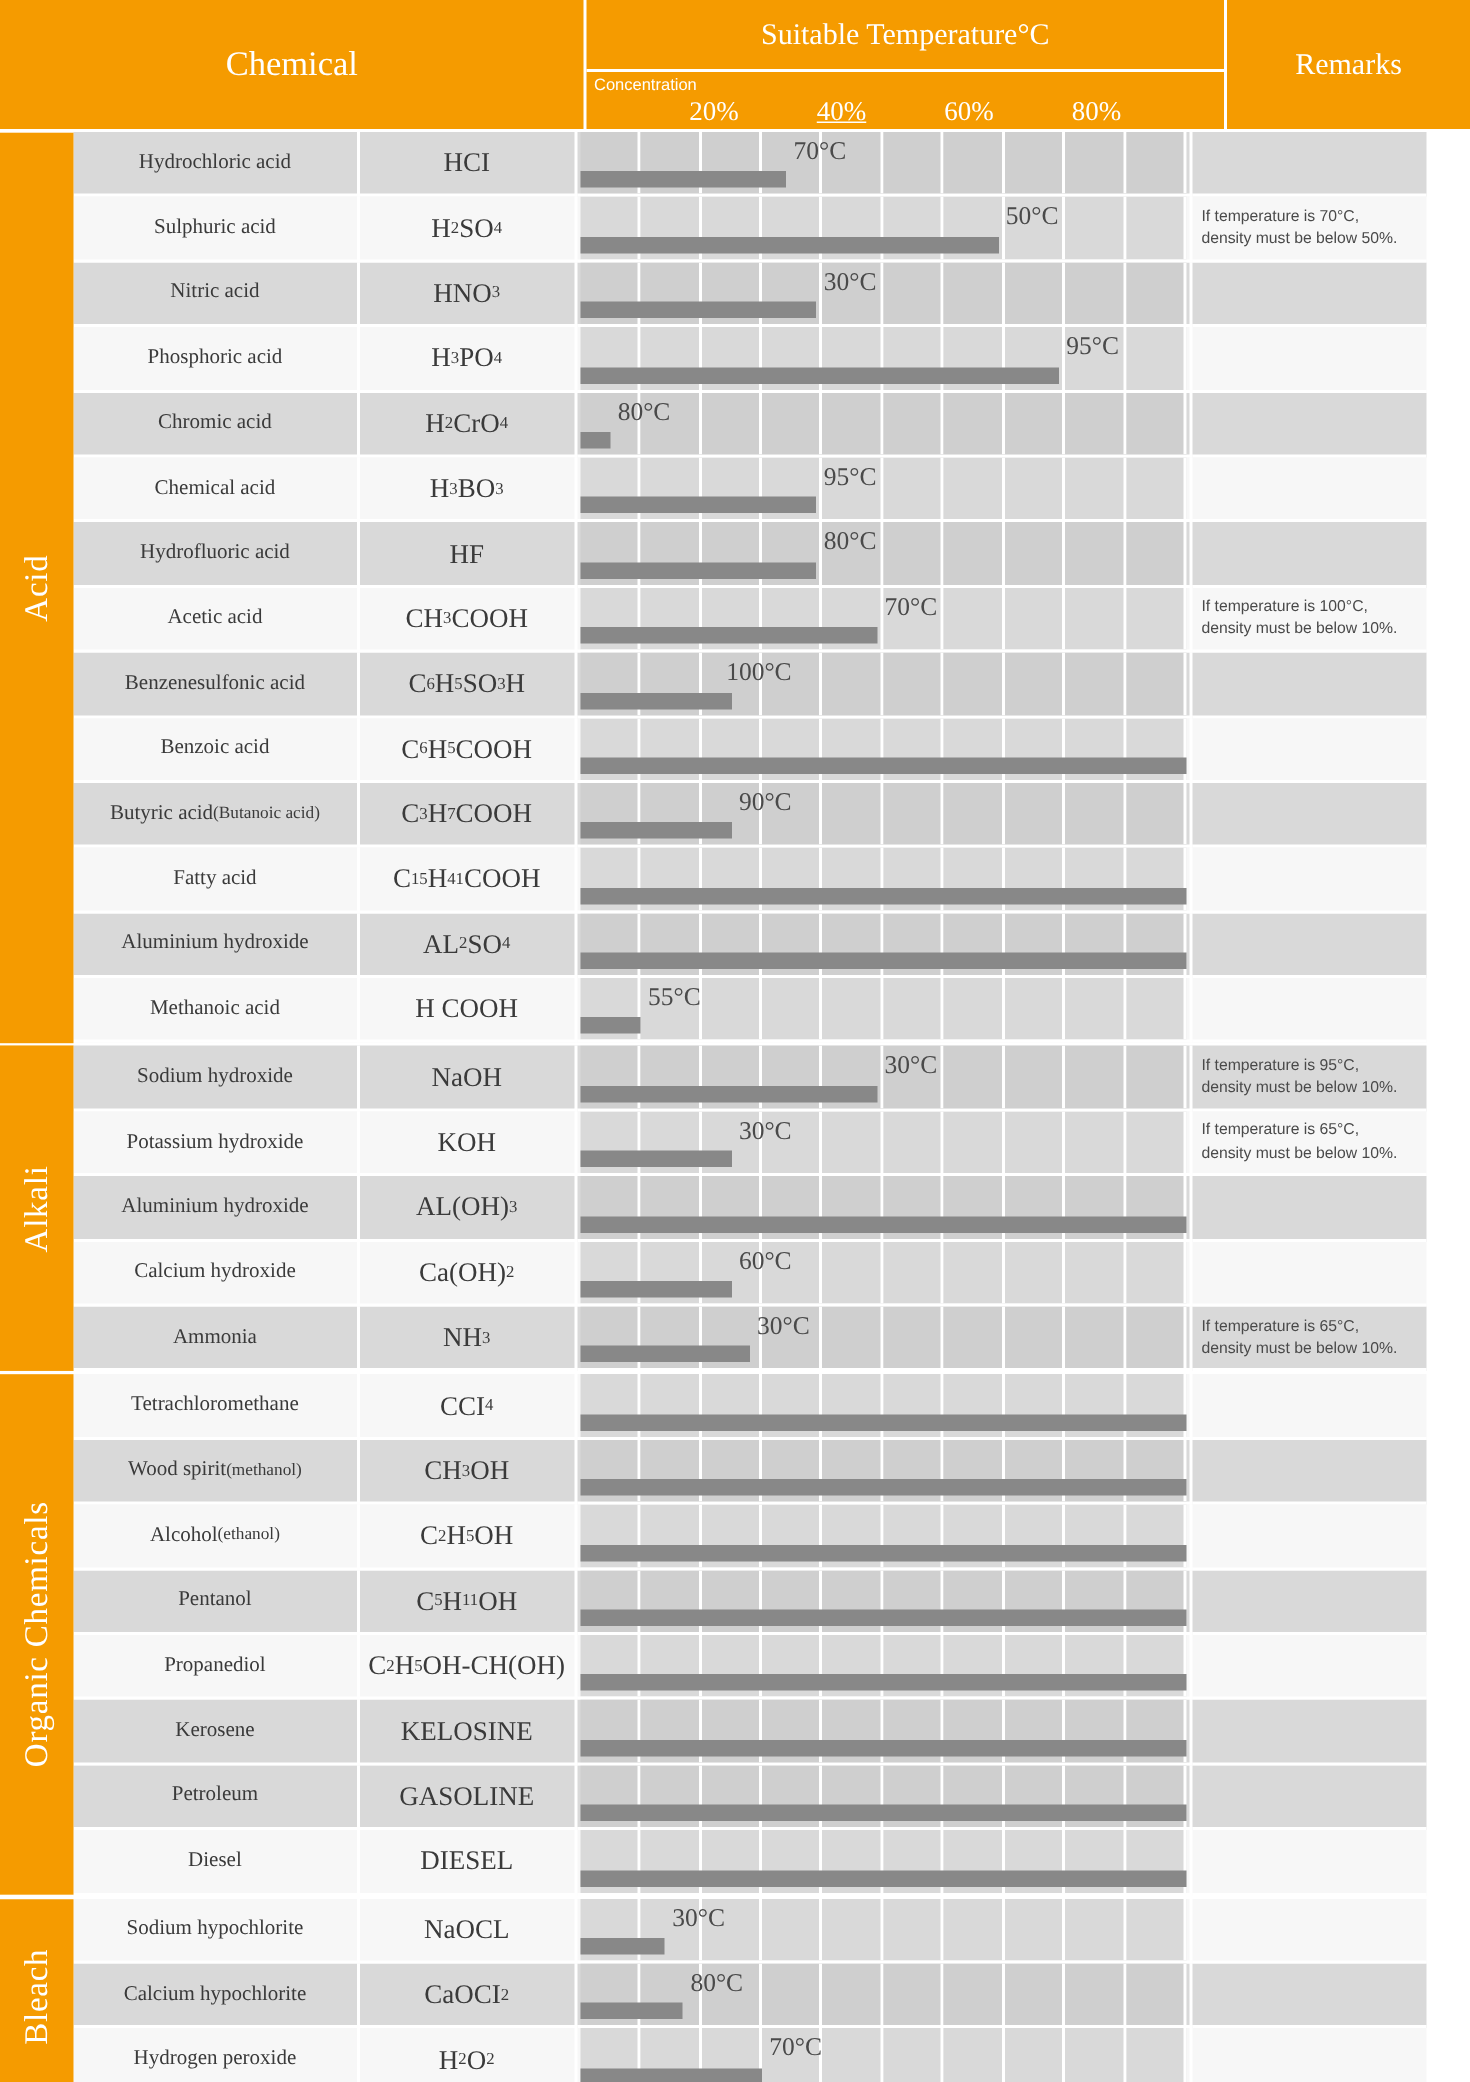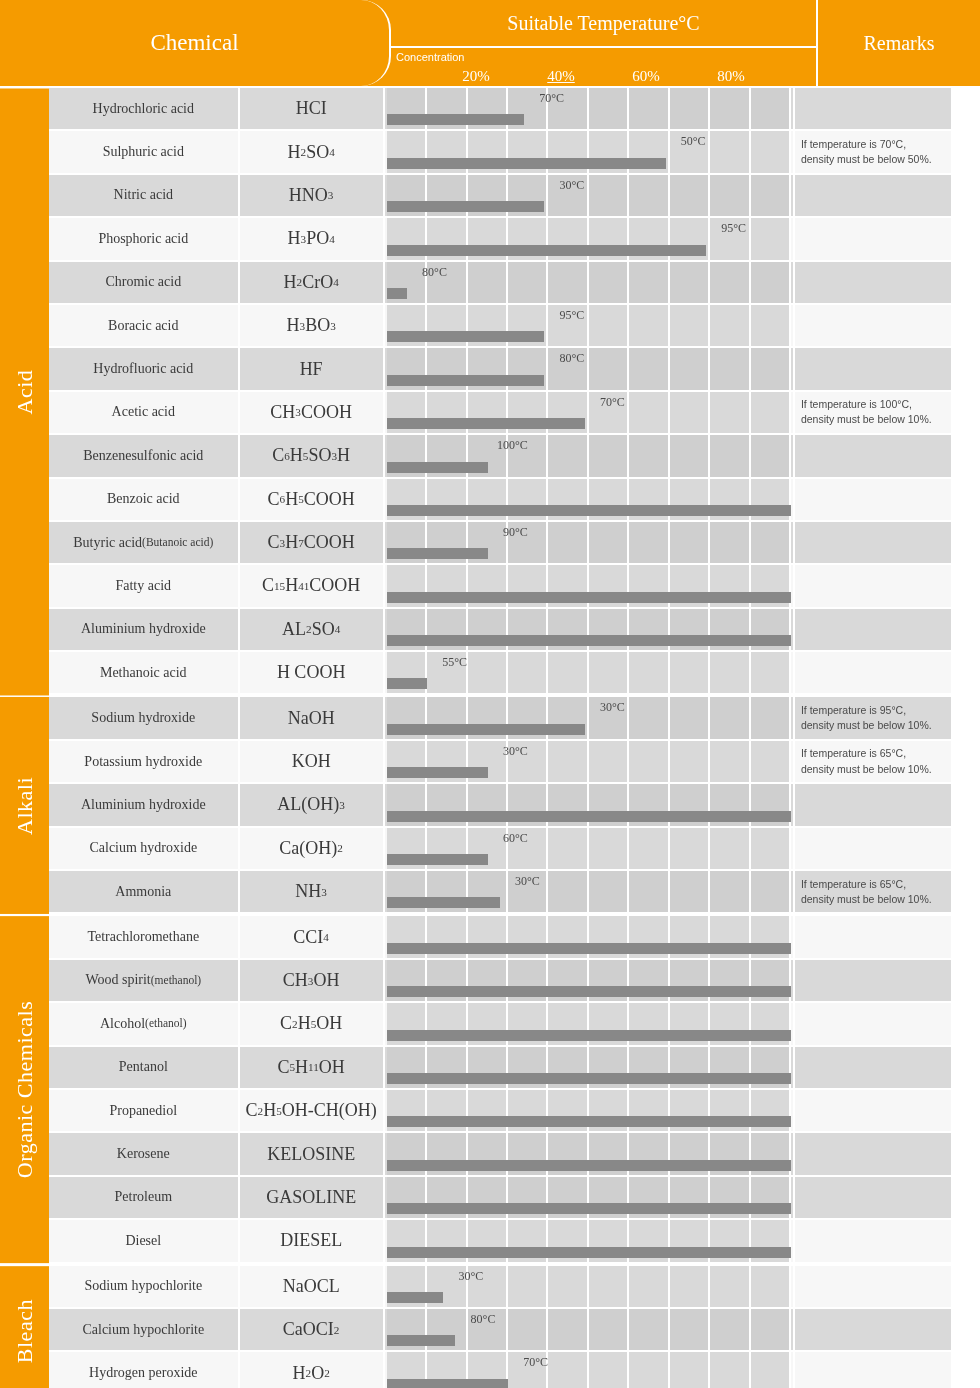--- a/index.html
+++ b/index.html
@@ -24,21 +24,20 @@
     background: #F59B00;
   }
   .th-chemical {
     width: 391px;
     display: flex;
     align-items: center;
     justify-content: center;
     color: #ffffff;
     font-size: 23px;
     border-right: 2px solid #ffffff;
-    border-radius: 30px;
   }
   .th-temp {
     width: 427px;
     display: flex;
     flex-direction: column;
     border-right: 2px solid #ffffff;
   }
   .th-temp-title {
     height: 48px;
     display: flex;
@@ -62,21 +61,21 @@
   }
   .th-ticks {
     position: absolute;
     left: 0; right: 0; bottom: 1px;
     height: 22px;
   }
   .th-tick {
     position: absolute;
     bottom: 0;
     color: #ffffff;
-    font-size: 15px;
+    font-size: 18px;
     transform: translateX(-50%);
   }
   .th-remarks {
     width: 162px;
     display: flex;
     align-items: center;
     justify-content: center;
     color: #ffffff;
     font-size: 20px;
   }
@@ -162,21 +161,21 @@
   .bar {
     position: absolute;
     left: 2px;
     bottom: 4px;
     height: 11px;
     background: #888888;
   }
   .temp {
     position: absolute;
     top: 3px;
-    font-size: 12px;
+    font-size: 17px;
     color: #4a4a4a;
     white-space: nowrap;
     transform: translateX(-100%);
     padding-right: 2px;
   }
 
   .cell-remark {
     width: 162px;
     font-size: 10.5px;
     font-family: "Liberation Sans", sans-serif;
@@ -319,21 +318,21 @@
                 <span></span>
                 <span></span>
                 <span></span>
               </div>
               <div class="bar" style="width: calc(5% - 0.2px);"></div>
               <div class="temp" style="left: calc(5% + 43.8px);">80°C</div>
             </div>
             <div class="cell-remark"></div>
           </div>
           <div class="row">
-            <div class="cell-name">Boracic acid</div>
+            <div class="cell-name">Chemical acid</div>
             <div class="cell-formula">H<sub>3</sub>BO<sub>3</sub></div>
             <div class="cell-chart">
               <div class="grid">
                 <span></span>
                 <span></span>
                 <span></span>
                 <span></span>
                 <span></span>
                 <span></span>
                 <span></span>

